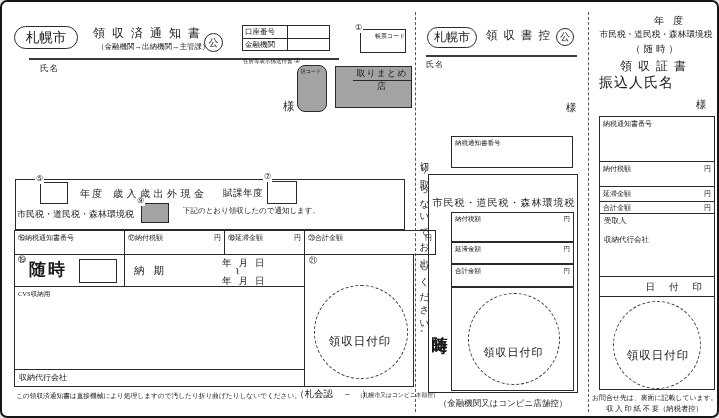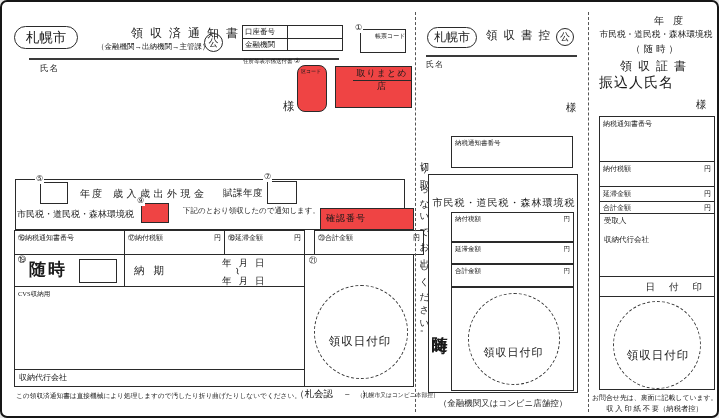--- a/index.html
+++ b/index.html
@@ -8,21 +8,21 @@
     background:#e8e8e8;
   }
   .sheet {
     position:relative; width:719px; height:418px;
     background:#fff; color:#1a1a1a;
     border:2px solid #161616; border-radius:7px;
     overflow:hidden;
   }
   .t { position:absolute; white-space:nowrap; line-height:1.1; }
   .box { position:absolute; border:1px solid #2a2a2a; background:transparent; }
-  .fill { background:#ef4444;padding-left:17px; }
+  .fill { background:#a3a3a3;padding-left:17px; }
   .cl { position:absolute; top:2px; left:3px; font-size:7px; }
   .yen { position:absolute; top:2px; right:3px; font-size:7px; }
   .badge {
     position:absolute; border:1.6px solid #2a2a2a; border-radius:12px;
     display:flex; align-items:center; justify-content:center;
   }
   .pub {
     position:absolute; border:1.3px solid #2a2a2a; border-radius:50%;
     display:flex; align-items:center; justify-content:center;
   }
@@ -36,27 +36,27 @@
   .num { font-size:8px; background:#fff; padding:0 1px; }
 </style>
 </head>
 <body>
 
 <div class="sheet">
 
   <div class="badge" style="left:12px; top:24px; width:64px; height:23px; font-size:13.5px;">
     <span>札幌市</span>
   </div>
-  <div class="t" style="left:91px; top:25px; font-size:12px; letter-spacing:7px;margin-left:38px;">領収済通知書</div>
+  <div class="t" style="left:91px; top:25px; font-size:12px; letter-spacing:7px;">領収済通知書</div>
   <div class="t" style="left:95px; top:41px; font-size:7.5px;">（金融機関→出納機関→主管課）</div>
   <div class="pub" style="left:202px; top:31px; width:19px; height:19px; font-size:10px;">
     <span>公</span>
   </div>
 
-  <div class="box" style="left:240px; top:23px; width:101px; height:26px;">
+  <div class="box" style="left:240px; top:23px; width:88px; height:26px;">
     <div style="display:flex; height:13px; border-bottom:1px solid #2a2a2a;">
       <span style="width:45px; border-right:1px solid #2a2a2a; font-size:7.5px; padding:1px 2px;">口座番号</span>
       <span style="flex:1;"></span>
     </div>
     <div style="display:flex; height:12px;">
       <span style="width:45px; border-right:1px solid #2a2a2a; font-size:7.5px; padding:1px 2px;">金融機関</span>
       <span style="flex:1;"></span>
     </div>
   </div>
 
@@ -86,36 +86,33 @@
   <span class="t" style="left:78px; top:186px; font-size:10px; letter-spacing:2px;">年度</span>
   <span class="t" style="left:111px; top:186px; font-size:10px; letter-spacing:3.5px;">歳入歳出外現金</span>
   <span class="t" style="left:221px; top:186px; font-size:9.5px; letter-spacing:0.5px;font-family:Liberation Serif, serif;">賦課年度</span>
   <div class="box" style="left:265px; top:179px; width:30px; height:23px;"></div>
   <span class="t num" style="left:261px; top:171px;">⑦</span>
   <span class="t" style="left:15px; top:208px; font-size:9px;">市民税・道民税・森林環境税</span>
   <div class="box fill" style="left:139px; top:201px; width:28px; height:20px;"></div>
   <span class="t num" style="left:134px; top:195px;">⑨</span>
   <span class="t" style="left:181px; top:205px; font-size:7.5px;">下記のとおり領収したので通知します。</span>
 
-  <div class="box fill" style="left:318px; top:206px; width:94px; height:22px;">
-    <span class="t" style="left:5px; top:5px; font-size:9px; letter-spacing:1px;">確認番号</span>
-  </div>
 
   <div class="box" style="left:12px; top:228px; width:111px; height:25px;">
     <span class="cl">⑯納税通知書番号</span>
   </div>
   <div class="box" style="left:122px; top:228px; width:101px; height:25px;">
     <span class="cl">⑰納付税額</span>
     <span class="yen">円</span>
   </div>
   <div class="box" style="left:222px; top:228px; width:81px; height:25px;">
     <span class="cl">⑱延滞金額</span>
     <span class="yen">円</span>
   </div>
-  <div class="box" style="left:312px; top:228px; width:110px; height:25px;text-decoration:underline;">
+  <div class="box" style="left:302px; top:228px; width:132px; height:25px;text-decoration:underline;">
     <span class="cl">⑳合計金額</span>
     <span class="yen">円</span>
   </div>
 
   <div class="box" style="left:12px; top:252px; width:111px; height:33px;">
     <span class="t num" style="left:2px; top:1px;">⑲</span>
     <span class="t" style="left:14px; top:6px; font-size:17px; font-weight:bold; letter-spacing:2px;">随時</span>
     <span class="box" style="left:64px; top:4px; width:38px; height:24px;"></span>
   </div>
   <div class="box" style="left:122px; top:252px; width:181px; height:33px;">

